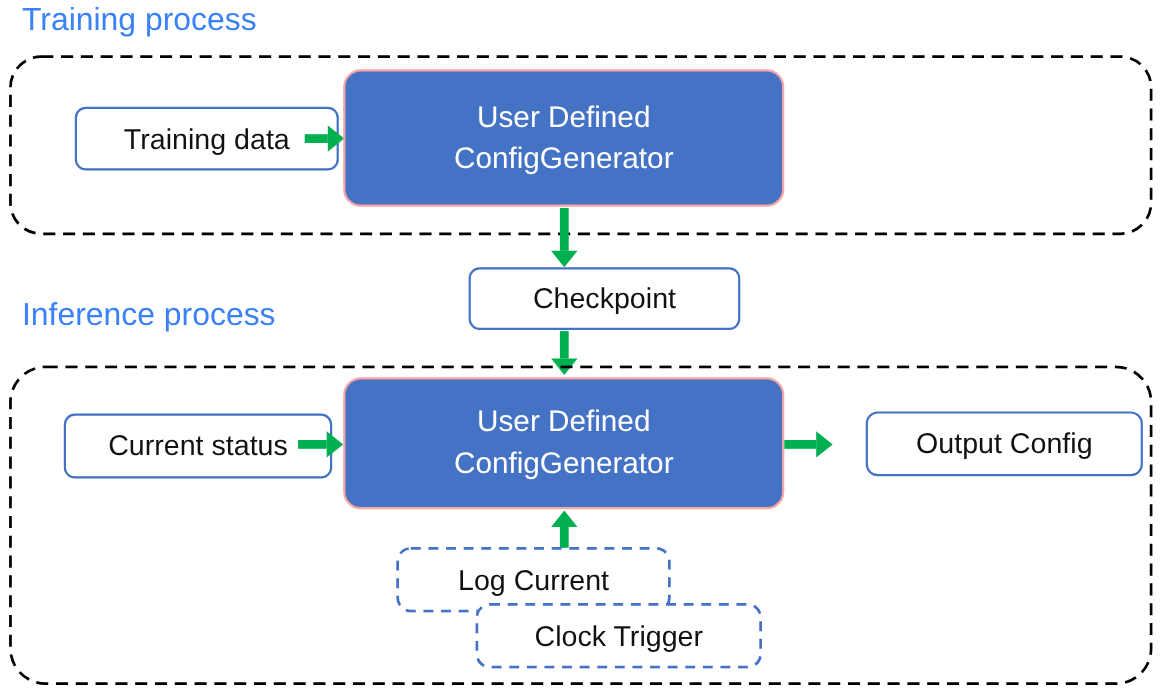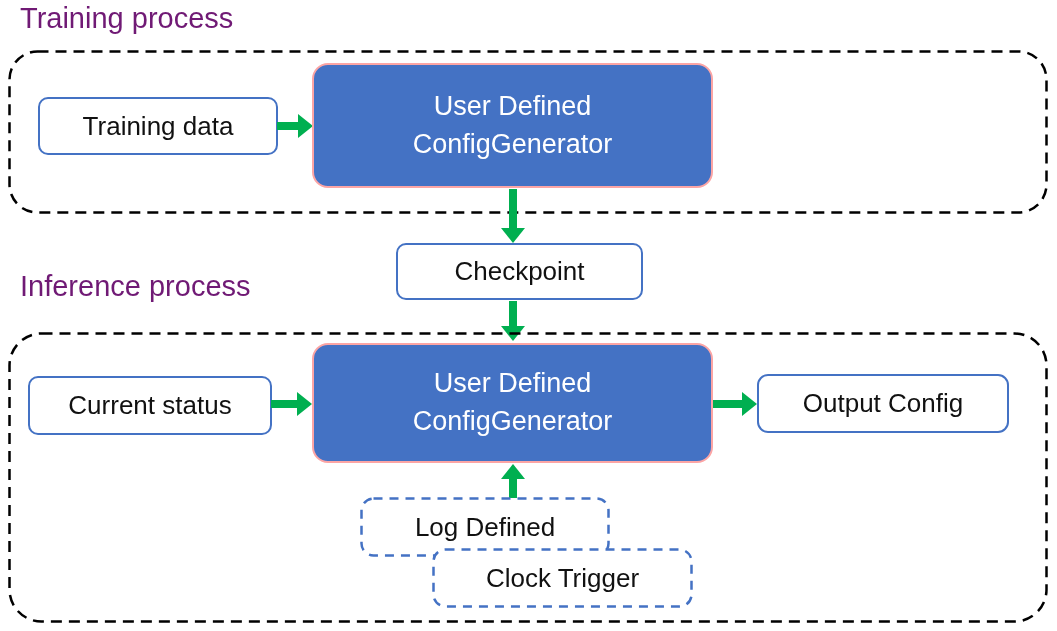--- a/index.html
+++ b/index.html
@@ -11,38 +11,39 @@
   .canvas {
     position: relative;
     width: 1057px;
     height: 631px;
     background: #ffffff;
     overflow: hidden;
   }
   .section-label {
     position: absolute;
     font-size: 29px;
-    color: #701a75;
+    color: #3b82f6;
     white-space: nowrap;
   }
   .container-outline {
     position: absolute;
   }
   .white-box {
     position: absolute;
     background: #ffffff;
     border: 2px solid #4472C4;
     border-radius: 10px;
     display: flex;
     align-items: center;
     justify-content: center;
     font-size: 26px;
     color: #111111;
     box-sizing: border-box;
     white-space: nowrap;
+    margin-left: 30px;
   }
   .blue-box {
     position: absolute;
     background: #4472C4;
     border: 2px solid #fca5a5;
     border-radius: 16px;
     display: flex;
     flex-direction: column;
     align-items: center;
     justify-content: center;
@@ -166,21 +167,21 @@
 
   <div class="arrow arrow-up" style="left:501px; top:464px; width:24px; height:34px;">
     <span class="head"></span>
     <span class="shaft"></span>
   </div>
 
   <div class="trigger-wrap" style="left:360px; top:497px; width:250px; height:60px;">
     <svg width="250" height="60" viewBox="0 0 250 60">
       <rect x="1.5" y="1.5" width="247" height="57" rx="12" fill="#ffffff" stroke="#4472C4" stroke-width="2.5" stroke-dasharray="9 7"></rect>
     </svg>
-    <div class="trigger-label">Log Defined</div>
+    <div class="trigger-label">Log Current</div>
   </div>
 
   <div class="trigger-wrap" style="left:432px; top:548px; width:261px; height:60px;">
     <svg width="261" height="60" viewBox="0 0 261 60">
       <rect x="1.5" y="1.5" width="258" height="57" rx="12" fill="#ffffff" stroke="#4472C4" stroke-width="2.5" stroke-dasharray="9 7"></rect>
     </svg>
     <div class="trigger-label">Clock Trigger</div>
   </div>
 
 </div>

